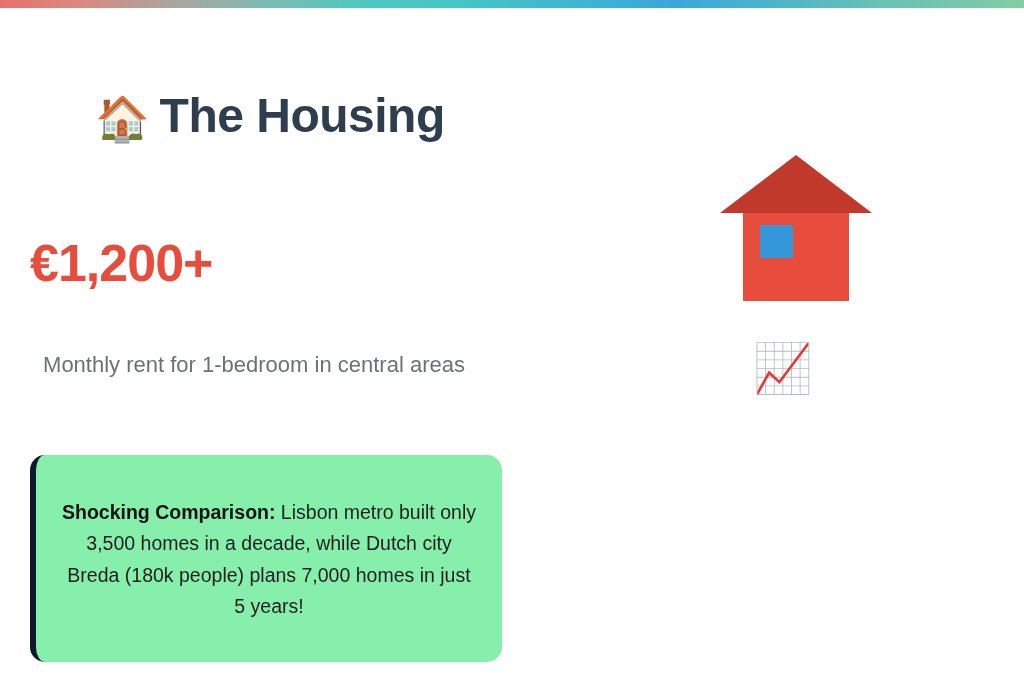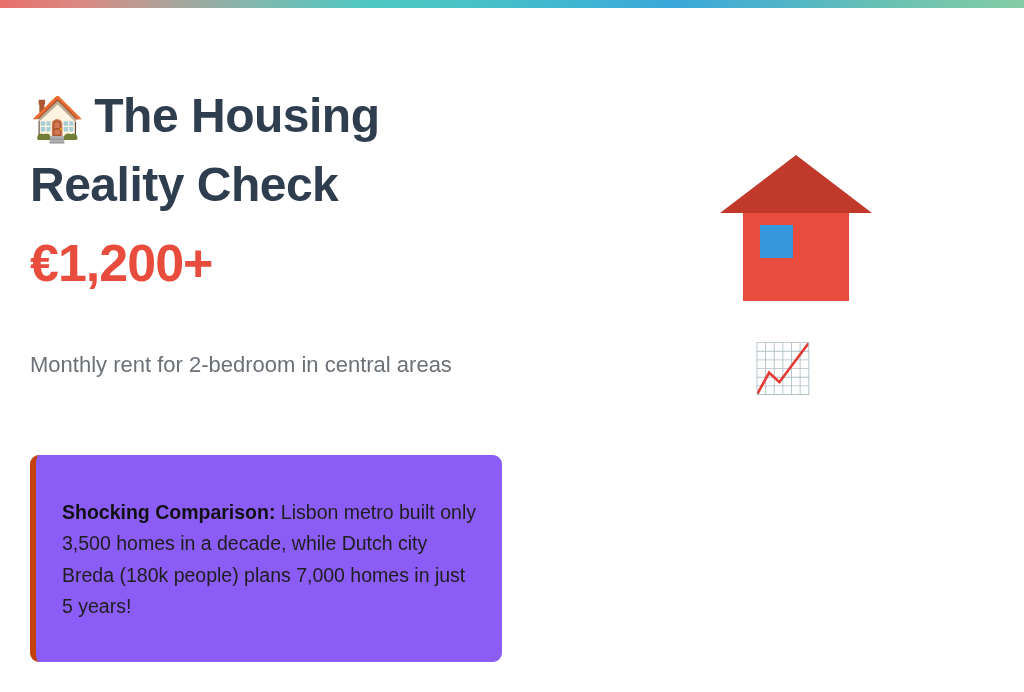--- a/index.html
+++ b/index.html
@@ -1,15 +1,15 @@
 <!DOCTYPE html>
 <html><head>
 <meta charset="utf-8">
 <style>
-  * { box-sizing: border-box; }
+  * { box-sizing: border-box; text-align: center; }
   html, body {
     margin: 0;
     padding: 0;
     background: #ffffff;
   }
   body {
     width: 1024px;
     height: 692px;
     font-family: "Liberation Sans", sans-serif;
     overflow: hidden;
@@ -92,23 +92,23 @@
     line-height: 1.85;
     color: #6b7177;
   }
 
   
   .callout {
     position: absolute;
     top: 447px;
     left: 30px;
     width: 472px;
-    background: #8b5cf6;
-    border-left: 6px solid #c2410c;
-    border-radius: 9px;
+    background: #86efac;
+    border-left: 6px solid #0f172a;
+    border-radius: 15px;
     padding: 22px 26px 20px 26px;
   }
   .callout-text {
     font-size: 19.5px;
     line-height: 1.62;
     color: #1e1e1e;
   }
   .callout-lead {
     font-weight: bold;
     color: #111111;
@@ -165,25 +165,25 @@
 </style>
 </head>
 <body>
 
 <div class="top-bar"></div>
 
 <div class="page">
 
   <div class="left-col">
 
-    <h1 class="headline"><span class="house-emoji">🏠</span><span>The Housing</span><br><span>Reality Check</span></h1>
+    <h1 class="headline"><span class="house-emoji">🏠</span><span>The Housing</span><br></h1>
 
     <div class="big-number">€1,200+</div>
 
-    <div class="subtext">Monthly rent for 2-bedroom in central areas</div>
+    <div class="subtext">Monthly rent for 1-bedroom in central areas</div>
 
     <div class="callout">
       <p class="callout-text"><span class="callout-lead">Shocking Comparison:</span><span> Lisbon metro built only 3,500 homes in a decade, while Dutch city Breda (180k people) plans 7,000 homes in just 5 years!</span></p>
     </div>
 
   </div>
 
   <div class="right-col">
 
     <div class="house-graphic">

